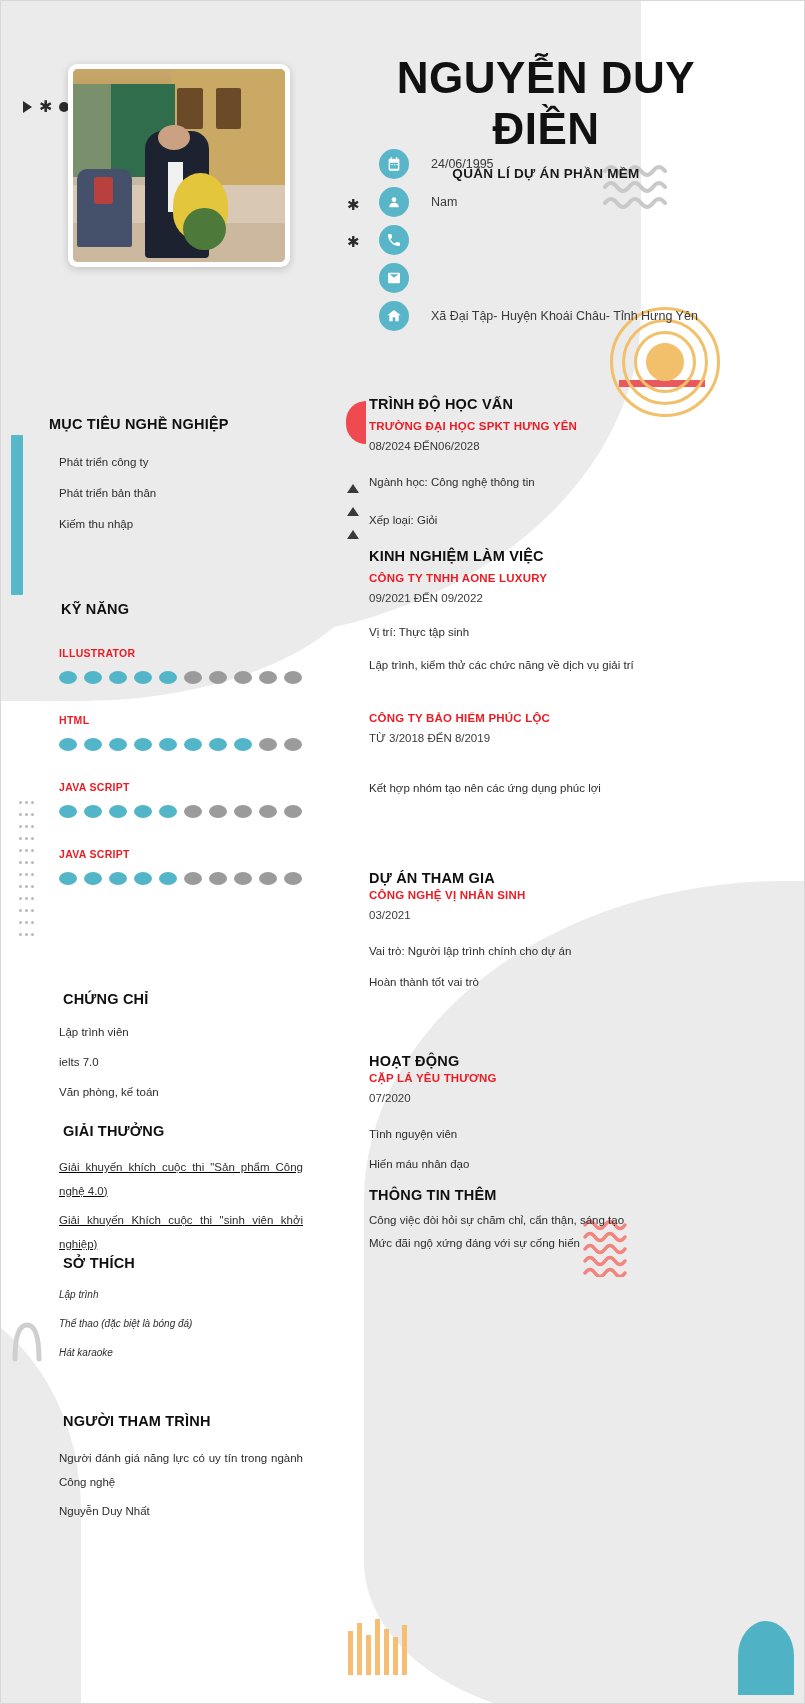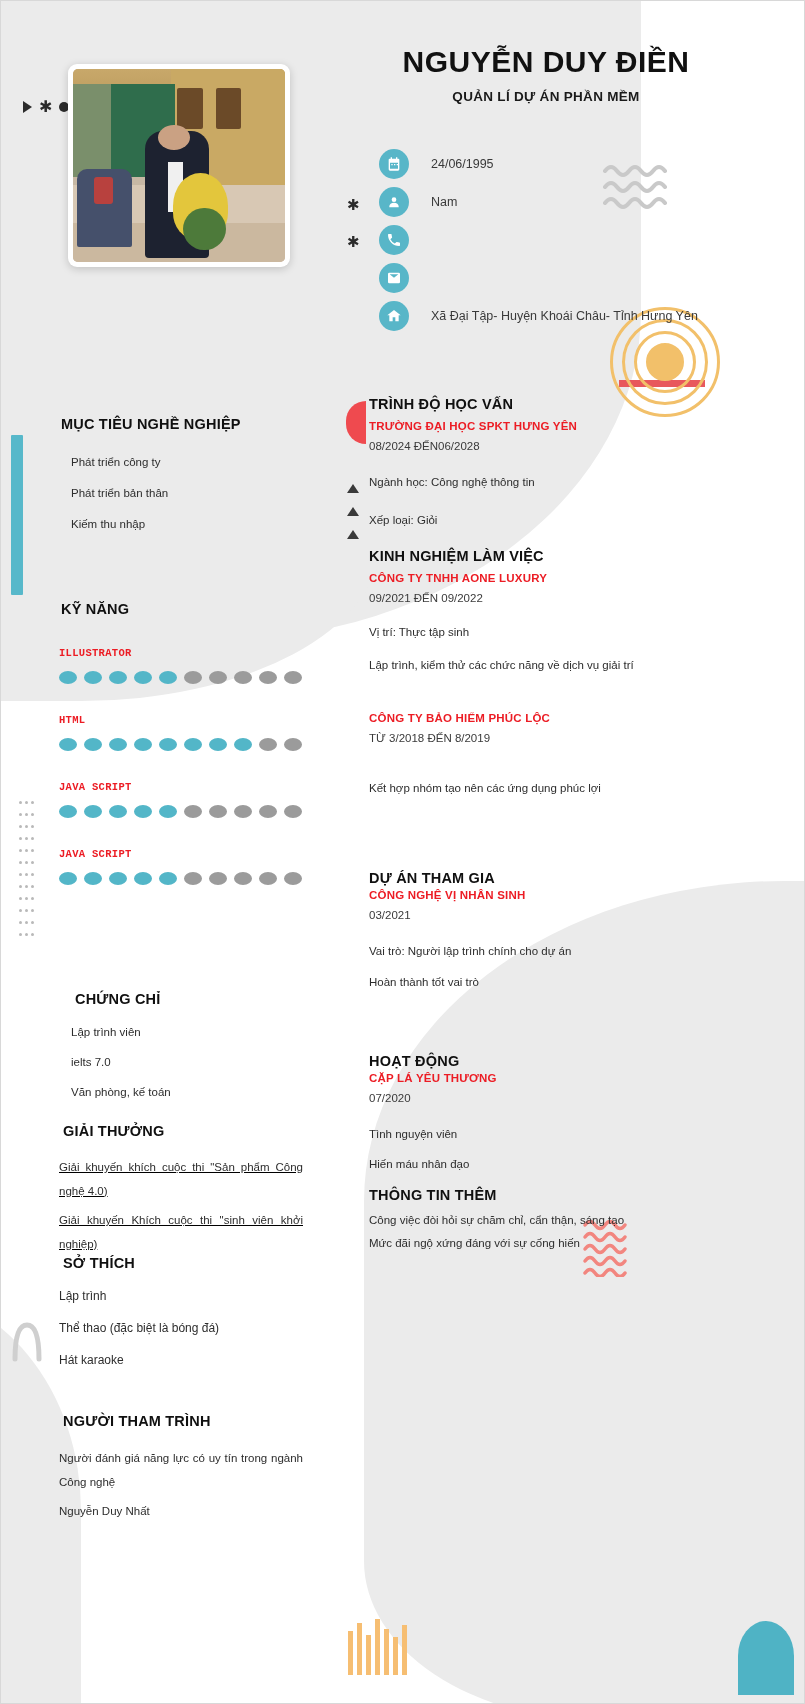--- a/index.html
+++ b/index.html
@@ -214,26 +214,26 @@
   .ph-red{position:absolute;left:10%;bottom:30%;width:9%;height:14%;background:#b8413e;border-radius:3px;}
 
   
   .hdr{
     position:absolute;
     left:330px; top:40px;
     width:430px;
     text-align:center;
   }
   .name{
-    font-size:30px;
+    font-size:44px;
     font-weight:700;
     letter-spacing:.5px;
     color:#111111;
     line-height:1.15;
-    margin:4px;
+    margin:12px;
   }
   .role{
     margin:9px 0 8px 0;
     font-size:13.5px;
     font-weight:700;
     letter-spacing:.3px;
     color:#1a1a1a;
   }
 
   
@@ -290,54 +290,54 @@
     color:#3a3a3a;
     margin:0;
   }
 
   
   .left-col{
     position:absolute;
     left:0; top:400px;
     width:330px;
   }
-  .goal-block{position:absolute;left:12px;top:15px;width:330px;}
+  .goal-block{position:absolute;left:0;top:15px;width:330px;}
   .goal-block .sec-title{margin-left:48px;}
   .goal-list{margin:24px 0 0 0;padding:0;list-style:none;}
   .goal-list li{margin:0 0 19px 58px;font-size:11.5px;color:#2d2d2d;}
 
   .skills-block{position:absolute;left:0;top:200px;width:330px;}
   .skills-block .sec-title{margin-left:60px;}
-  .skill{margin:30px 0 0 58px;font-family:Liberation Mono, monospace;}
+  .skill{margin:30px 0 0 58px;}
   .skill-name{
     font-size:10.5px;font-weight:700;color:#ec1c24;letter-spacing:.3px;margin:0 0 12px 0;
   }
   .dots{display:flex;gap:7px;}
   .dots i{
     display:block;width:18px;height:13px;border-radius:50%;background:#9b9b9b;
   }
   .dots i.on{background:#53b6c8;}
 
-  .cert-block{position:absolute;left:12px;top:590px;width:330px;}
+  .cert-block{position:absolute;left:0;top:590px;width:330px;}
   .cert-block .sec-title{margin-left:62px;}
   .cert-list{margin:19px 0 0 0;padding:0;list-style:none;}
   .cert-list li{margin:0 0 18px 58px;font-size:11.5px;color:#2d2d2d;}
 
   .award-block{position:absolute;left:0;top:722px;width:330px;}
   .award-block .sec-title{margin-left:62px;}
   .award-list{margin:17px 0 0 0;padding:0;list-style:none;text-decoration:underline;}
   .award-list li{
     margin:0 0 6px 58px;width:244px;font-size:11.5px;color:#2d2d2d;
     text-align:justify;line-height:2.05;
   }
 
   .hobby-block{position:absolute;left:0;top:854px;width:330px;}
   .hobby-block .sec-title{margin-left:62px;}
   .hobby-list{margin:18px 0 0 0;padding:0;list-style:none;}
-  .hobby-list li{margin:0 0 18px 58px;font-size:12px;color:#2d2d2d;}
+  .hobby-list li{margin:0 0 18px 58px;font-size:10px;color:#2d2d2d;font-style:italic;}
 
   .ref-block{position:absolute;left:0;top:1012px;width:330px;}
   .ref-block .sec-title{margin-left:62px;}
   .ref-list{margin:18px 0 0 0;padding:0;list-style:none;}
   .ref-list li{
     margin:0 0 6px 58px;width:244px;font-size:11.5px;color:#2d2d2d;
     text-align:justify;line-height:2.05;
   }
 
   

